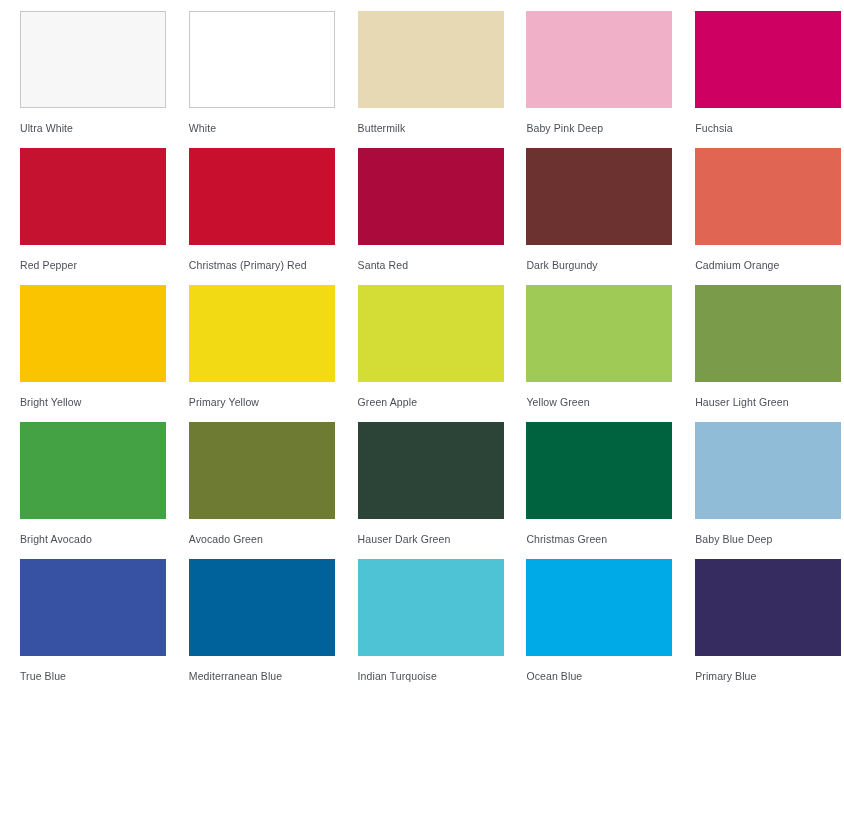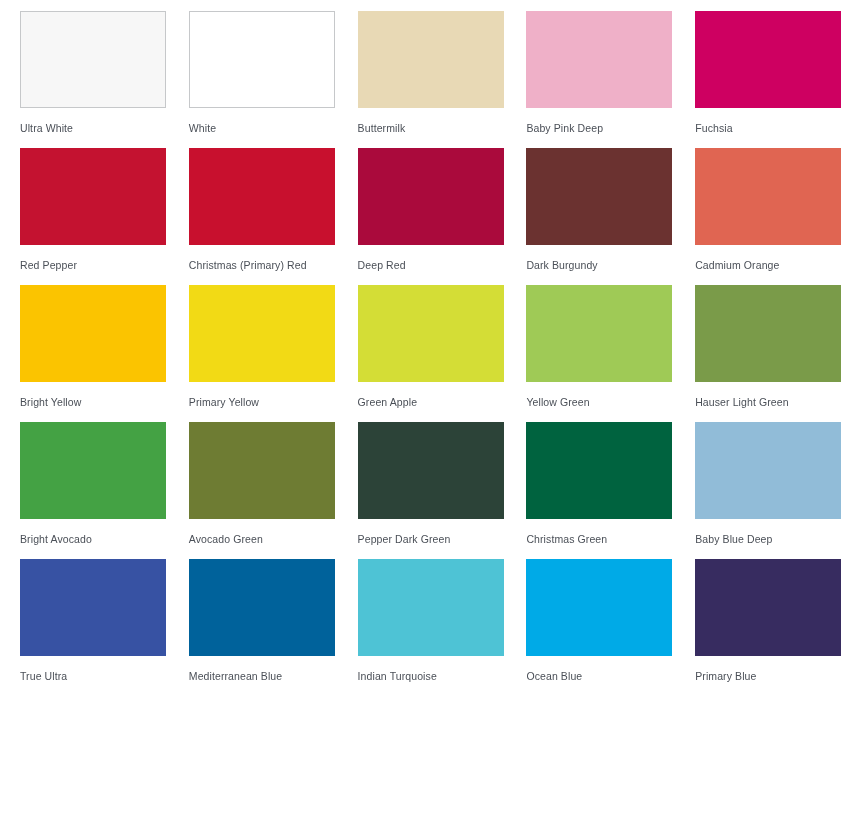--- a/index.html
+++ b/index.html
@@ -83,21 +83,21 @@
     <div class="swatch-cell">
       <div class="swatch-chip" title="Red Pepper" style="background-color: rgb(196, 18, 48);"></div>
       <div class="swatch-label">Red Pepper</div>
     </div>
     <div class="swatch-cell">
       <div class="swatch-chip" title="Christmas (Primary) Red" style="background-color: rgb(200, 16, 46);"></div>
       <div class="swatch-label">Christmas (Primary) Red</div>
     </div>
     <div class="swatch-cell">
       <div class="swatch-chip" title="Santa Red" style="background-color: rgb(170, 10, 60);"></div>
-      <div class="swatch-label">Deep Red</div>
+      <div class="swatch-label">Santa Red</div>
     </div>
     <div class="swatch-cell">
       <div class="swatch-chip" title="Dark Burgundy" style="background-color: rgb(107, 50, 48);"></div>
       <div class="swatch-label">Dark Burgundy</div>
     </div>
     <div class="swatch-cell">
       <div class="swatch-chip" title="Cadmium Orange" style="background-color: rgb(224, 101, 82);"></div>
       <div class="swatch-label">Cadmium Orange</div>
     </div>
     <div class="swatch-cell">
@@ -123,33 +123,33 @@
     <div class="swatch-cell">
       <div class="swatch-chip" title="Bright Avocado" style="background-color: rgb(68, 162, 68);"></div>
       <div class="swatch-label">Bright Avocado</div>
     </div>
     <div class="swatch-cell">
       <div class="swatch-chip" title="Avocado Green" style="background-color: rgb(110, 124, 51);"></div>
       <div class="swatch-label">Avocado Green</div>
     </div>
     <div class="swatch-cell">
       <div class="swatch-chip" title="Hauser Dark Green" style="background-color: rgb(44, 67, 56);"></div>
-      <div class="swatch-label">Pepper Dark Green</div>
+      <div class="swatch-label">Hauser Dark Green</div>
     </div>
     <div class="swatch-cell">
       <div class="swatch-chip" title="Christmas Green" style="background-color: rgb(0, 99, 63);"></div>
       <div class="swatch-label">Christmas Green</div>
     </div>
     <div class="swatch-cell">
       <div class="swatch-chip" title="Baby Blue Deep" style="background-color: rgb(145, 188, 216);"></div>
       <div class="swatch-label">Baby Blue Deep</div>
     </div>
     <div class="swatch-cell">
       <div class="swatch-chip" title="True Blue" style="background-color: rgb(55, 82, 163);"></div>
-      <div class="swatch-label">True Ultra</div>
+      <div class="swatch-label">True Blue</div>
     </div>
     <div class="swatch-cell">
       <div class="swatch-chip" title="Mediterranean Blue" style="background-color: rgb(0, 98, 155);"></div>
       <div class="swatch-label">Mediterranean Blue</div>
     </div>
     <div class="swatch-cell">
       <div class="swatch-chip" title="Indian Turquoise" style="background-color: rgb(78, 195, 213);"></div>
       <div class="swatch-label">Indian Turquoise</div>
     </div>
     <div class="swatch-cell">

